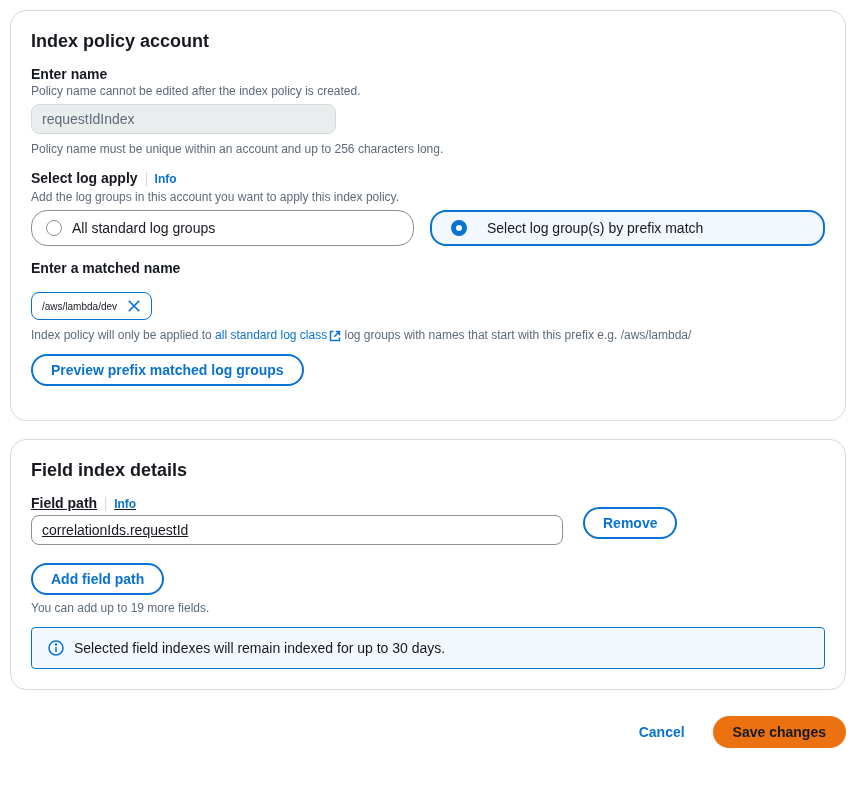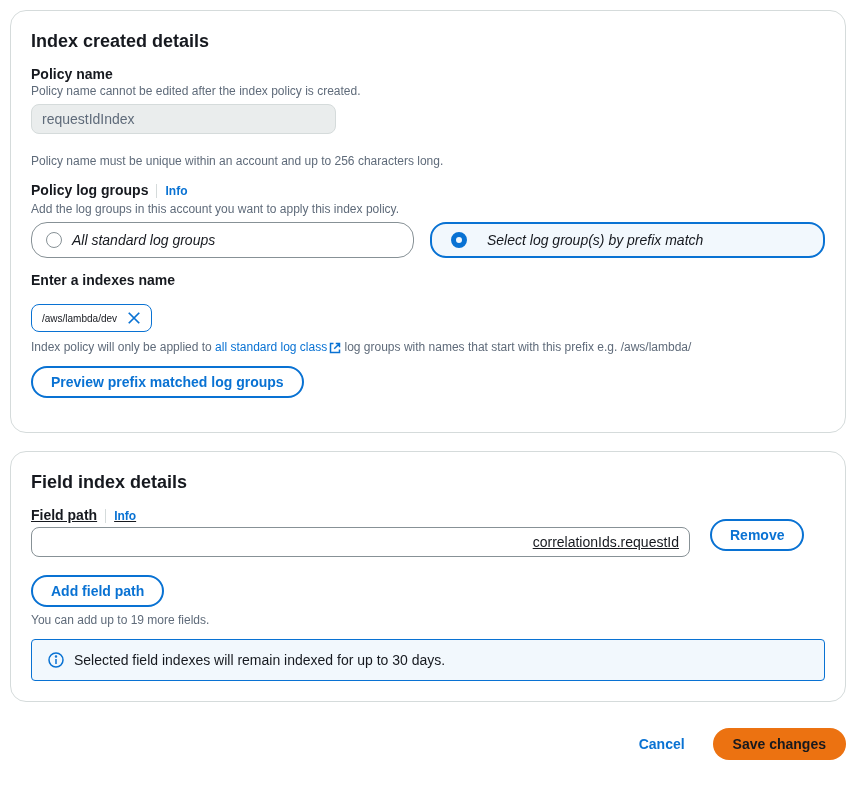--- a/index.html
+++ b/index.html
@@ -35,21 +35,21 @@
       margin-bottom: 2px;
     }
     .field-sublabel {
       font-size: 12px;
       color: #5f6b7a;
       margin-bottom: 6px;
     }
     .field-hint {
       font-size: 12px;
       color: #5f6b7a;
-      margin-top: 20px;
+      margin-top: 8px;
     }
     .text-input {
       display: block;
       width: 305px;
       padding: 6px 10px;
       font-size: 14px;
       border: 1px solid #d5dbdb;
       border-radius: 8px;
       background: #eaeded;
       color: #5f6b7a;
@@ -89,21 +89,20 @@
       flex: 1;
       border: 1px solid #879196;
       border-radius: 16px;
       padding: 9px 14px;
       display: flex;
       align-items: center;
       gap: 10px;
       cursor: pointer;
       font-size: 14px;
       background: #fff;
-      font-style: italic;
     }
     .radio-option.selected {
       border: 2px solid #0972d3;
       padding: 8px 19px;
       background: #f2f8fd;
       gap: 20px;
     }
     .radio-circle {
       width: 16px;
       height: 16px;
@@ -217,49 +216,49 @@
       font-size: 12px;
       color: #5f6b7a;
       margin-top: 8px;
       margin-bottom: 12px;
     }
   </style>
 </head>
 <body>
 
 <div class="panel">
-  <h2 class="panel-title">Index created details</h2>
+  <h2 class="panel-title">Index policy account</h2>
 
   <div class="field-group">
-    <div class="field-label">Policy name</div>
+    <div class="field-label">Enter name</div>
     <div class="field-sublabel">Policy name cannot be edited after the index policy is created.</div>
     <input type="text" class="text-input" disabled="" value="requestIdIndex" style="">
     <div class="field-hint">Policy name must be unique within an account and up to 256 characters long.</div>
   </div>
 
   <div class="field-group">
     <div class="label-row">
-      <span class="field-label">Policy log groups</span>
+      <span class="field-label">Select log apply</span>
       <a class="info-link">Info</a>
     </div>
     <div class="field-sublabel">Add the log groups in this account you want to apply this index policy.</div>
     <div class="radio-row">
       <label class="radio-option">
         <span class="radio-circle"></span>
         <span>All standard log groups</span>
       </label>
       <label class="radio-option selected">
         <span class="radio-circle"></span>
         <span>Select log group(s) by prefix match</span>
       </label>
     </div>
   </div>
 
   <div class="field-group">
-    <div class="field-label" style="margin-bottom:6px;">Enter a indexes name</div>
+    <div class="field-label" style="margin-bottom:6px;">Enter a matched name</div>
     <div class="token">
       <span>/aws/lambda/dev</span>
       <span class="token-close">
         <svg viewBox="0 0 16 16" fill="none" stroke="currentColor" stroke-width="2">
             <path d="M2 2 L14 14 M14 2 L2 14"></path>
           </svg>
       </span>
     </div>
     <div class="prefix-note">
       <span>Index policy will only be applied to </span><a class="inline-link"><span>all standard log class</span><span class="external-icon">
@@ -274,21 +273,21 @@
 
 <div class="panel">
   <h2 class="panel-title">Field index details</h2>
 
   <div class="field-path-row">
     <div class="field-path-col">
       <div class="label-row">
         <span class="field-label">Field path</span>
         <a class="info-link">Info</a>
       </div>
-      <input type="text" class="text-input enabled" style="width: 659px; text-align: right;" value="correlationIds.requestId">
+      <input type="text" class="text-input enabled" style="width: 532px;" value="correlationIds.requestId">
     </div>
     <div class="remove-col">
       <button class="btn btn-outline" style="margin-top:12px;">Remove</button>
     </div>
   </div>
 
   <button class="btn btn-outline" style="margin-top:18px;">Add field path</button>
   <div class="field-hint" style="margin-top:6px;">You can add up to 19 more fields.</div>
 
   <div class="info-box">

